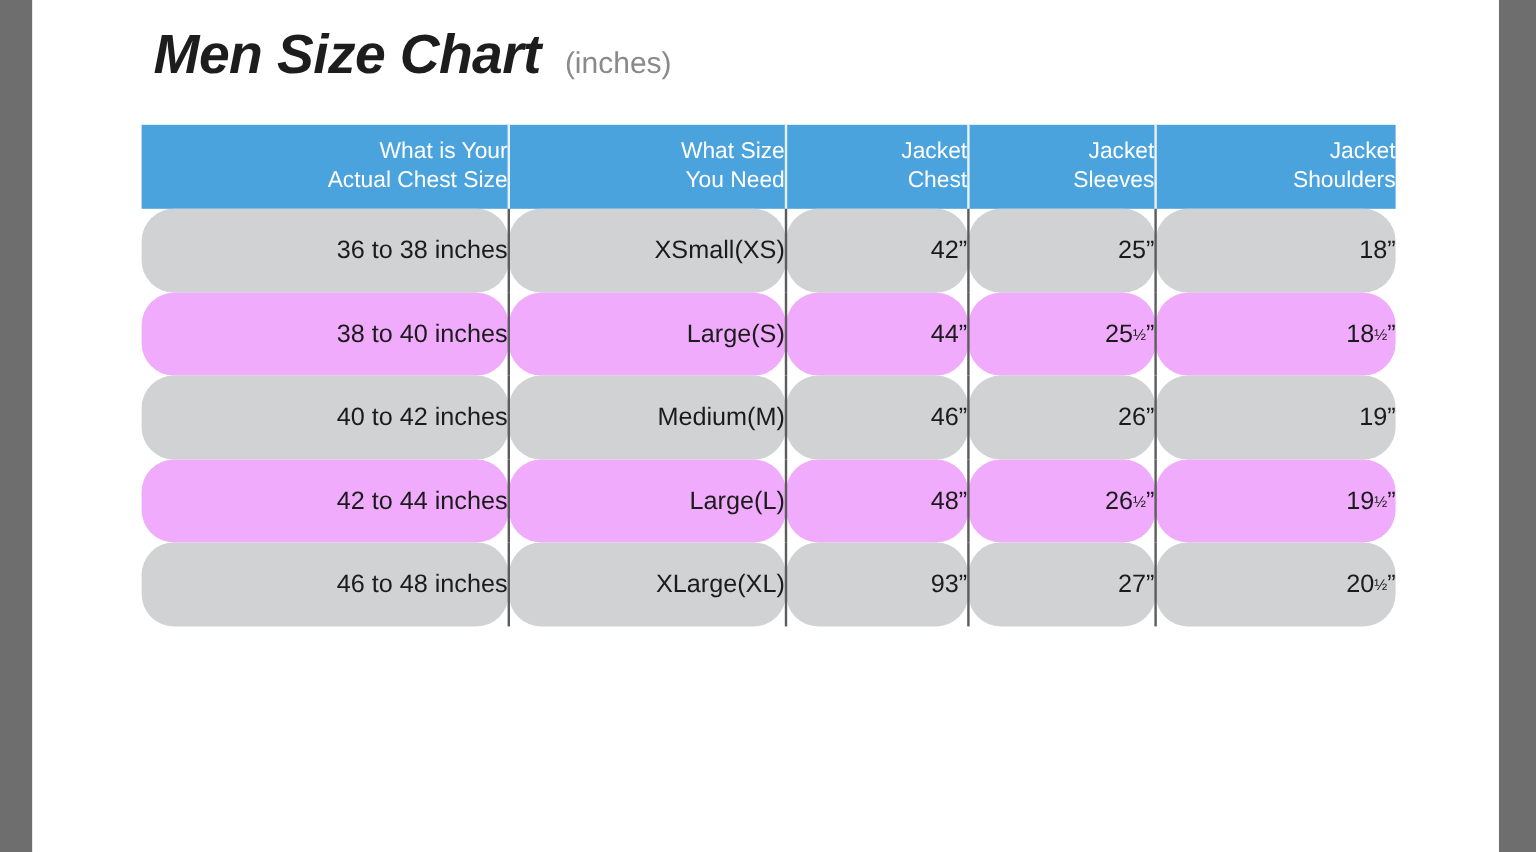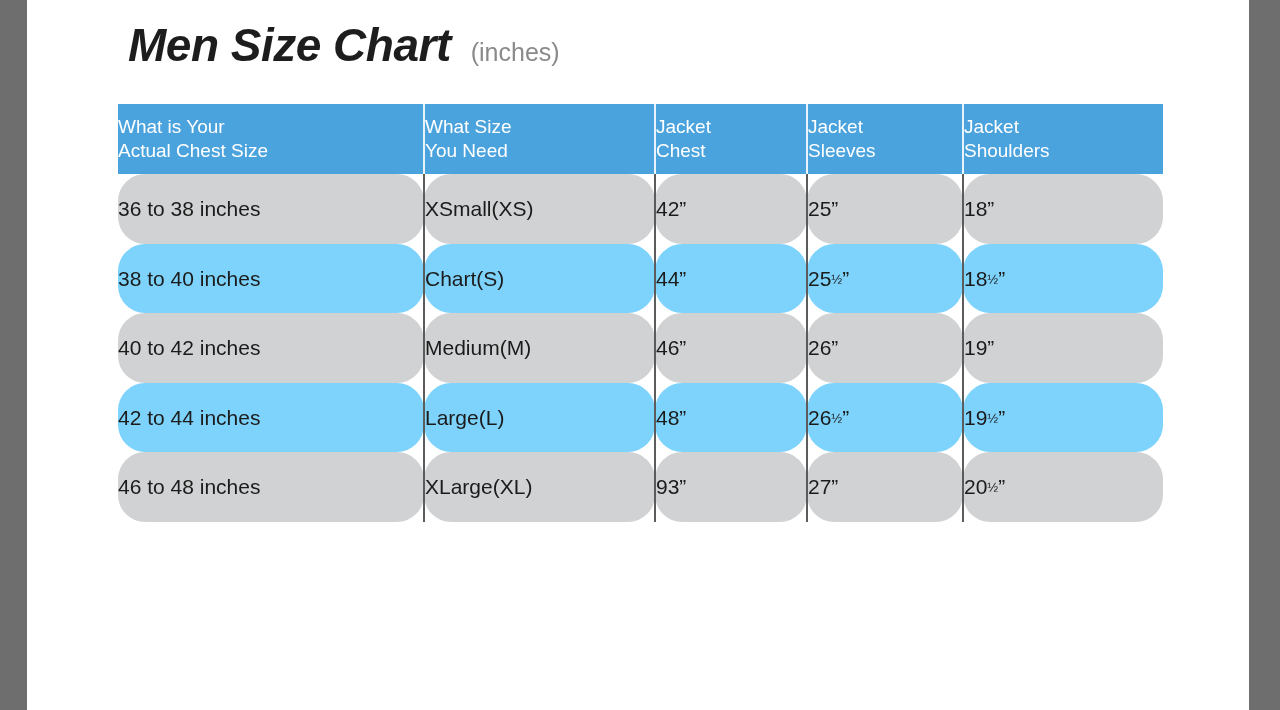--- a/index.html
+++ b/index.html
@@ -61,41 +61,41 @@
     left: 91px;
     top: 104px;
     width: 1045px;
     border-collapse: collapse;
     table-layout: fixed;
   }
 
   .chart-table th,
   .chart-table td {
     padding: 0;
-    text-align: left;
+    text-align: right;
     vertical-align: middle;
   }
 
   
   .chart-table thead th {
     background: #4ba3de;
     color: #ffffff;
     height: 70px;
     font-size: 19px;
     font-weight: 400;
     line-height: 1.28;
     border-right: 2px solid #e8f3fb;
   }
   .chart-table thead th:last-child { border-right: none; }
   .hdr-line { display: block; }
 
   
   .chart-table tbody tr { height: 69.5px; }
   .chart-table tbody tr.alt td { background: #d0d2d3; }
-  .chart-table tbody tr.plain td { background: #7dd3fc; }
+  .chart-table tbody tr.plain td { background: #f0abfc; }
 
   .chart-table tbody td {
     font-size: 21px;
     color: #1b1b1b;
     border-right: 2px solid #5c5c5c;
     line-height: 1;
     border-radius: 27px;
   }
   .chart-table tbody td:last-child { border-right: none; }
 
@@ -158,21 +158,21 @@
     <tbody>
         <tr class="alt">
           <td>36 to 38 inches</td>
           <td>XSmall(XS)</td>
           <td>42”</td>
           <td>25”</td>
           <td>18”</td>
         </tr>
         <tr class="plain">
           <td>38 to 40 inches</td>
-          <td>Chart(S)</td>
+          <td>Large(S)</td>
           <td>44”</td>
           <td>25<span class="frac">½</span>”</td>
           <td>18<span class="frac">½</span>”</td>
         </tr>
         <tr class="alt">
           <td>40 to 42 inches</td>
           <td>Medium(M)</td>
           <td>46”</td>
           <td>26”</td>
           <td>19”</td>

